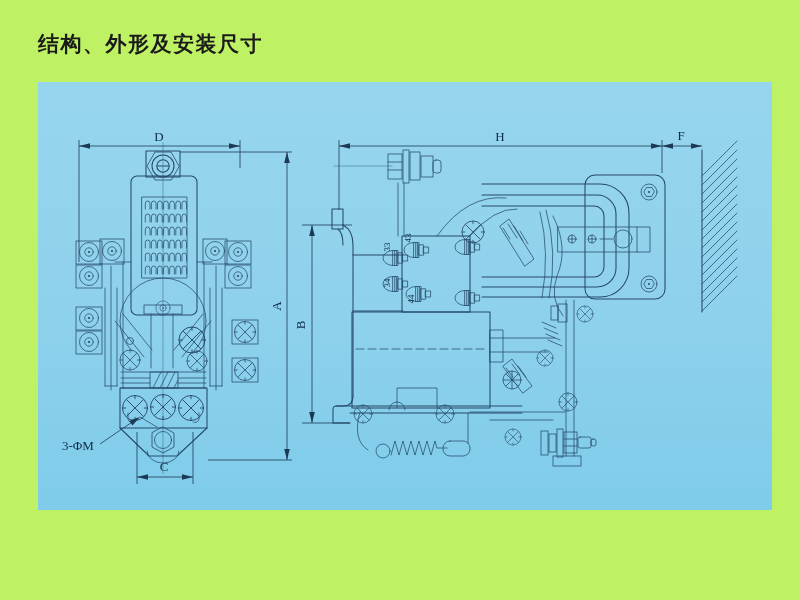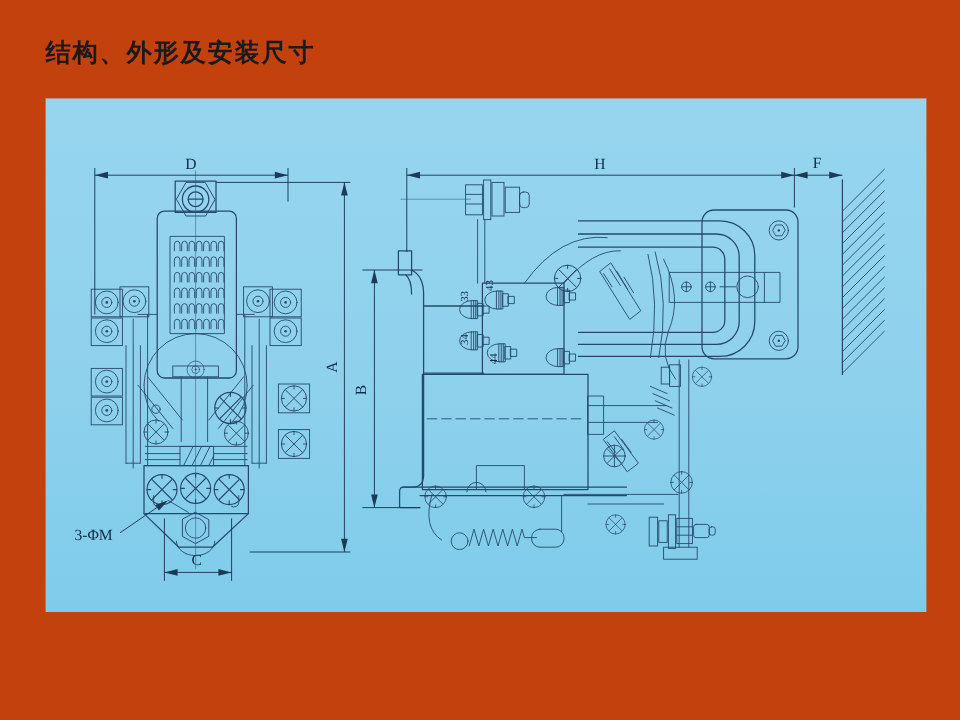--- a/index.html
+++ b/index.html
@@ -1,16 +1,16 @@
 <!DOCTYPE html>
 <html><head>
 <meta charset="utf-8">
 <style>
   html,body{margin:0;padding:0;background:#fff;}
-  .page{position:relative;width:800px;height:600px;background:#c2410c;overflow:hidden;
+  .page{position:relative;width:800px;height:600px;background:#bef264;overflow:hidden;
         font-family:"Liberation Serif","DejaVu Serif",serif;}
   .title{position:absolute;left:38px;top:30px;margin:0;font-size:21px;font-weight:700;
          letter-spacing:1.5px;color:#1a1a1a;font-family:"DejaVu Serif","Liberation Serif",serif;}
   .panel{position:absolute;left:38px;top:82px;width:734px;height:428px;
          background:linear-gradient(180deg,#97d5ee 0%,#8ed1ec 55%,#7eccea 100%);}
   svg{display:block;}
   .ln{stroke:#26496b;stroke-width:1.05;fill:none;stroke-linecap:round;stroke-linejoin:round;}
   .tn{stroke:#26496b;stroke-width:0.75;fill:none;stroke-linecap:round;}
   .dim{stroke:#1c3a55;stroke-width:0.8;fill:none;}
   .cl{stroke:#2a5070;stroke-width:0.5;fill:none;opacity:.85;}

